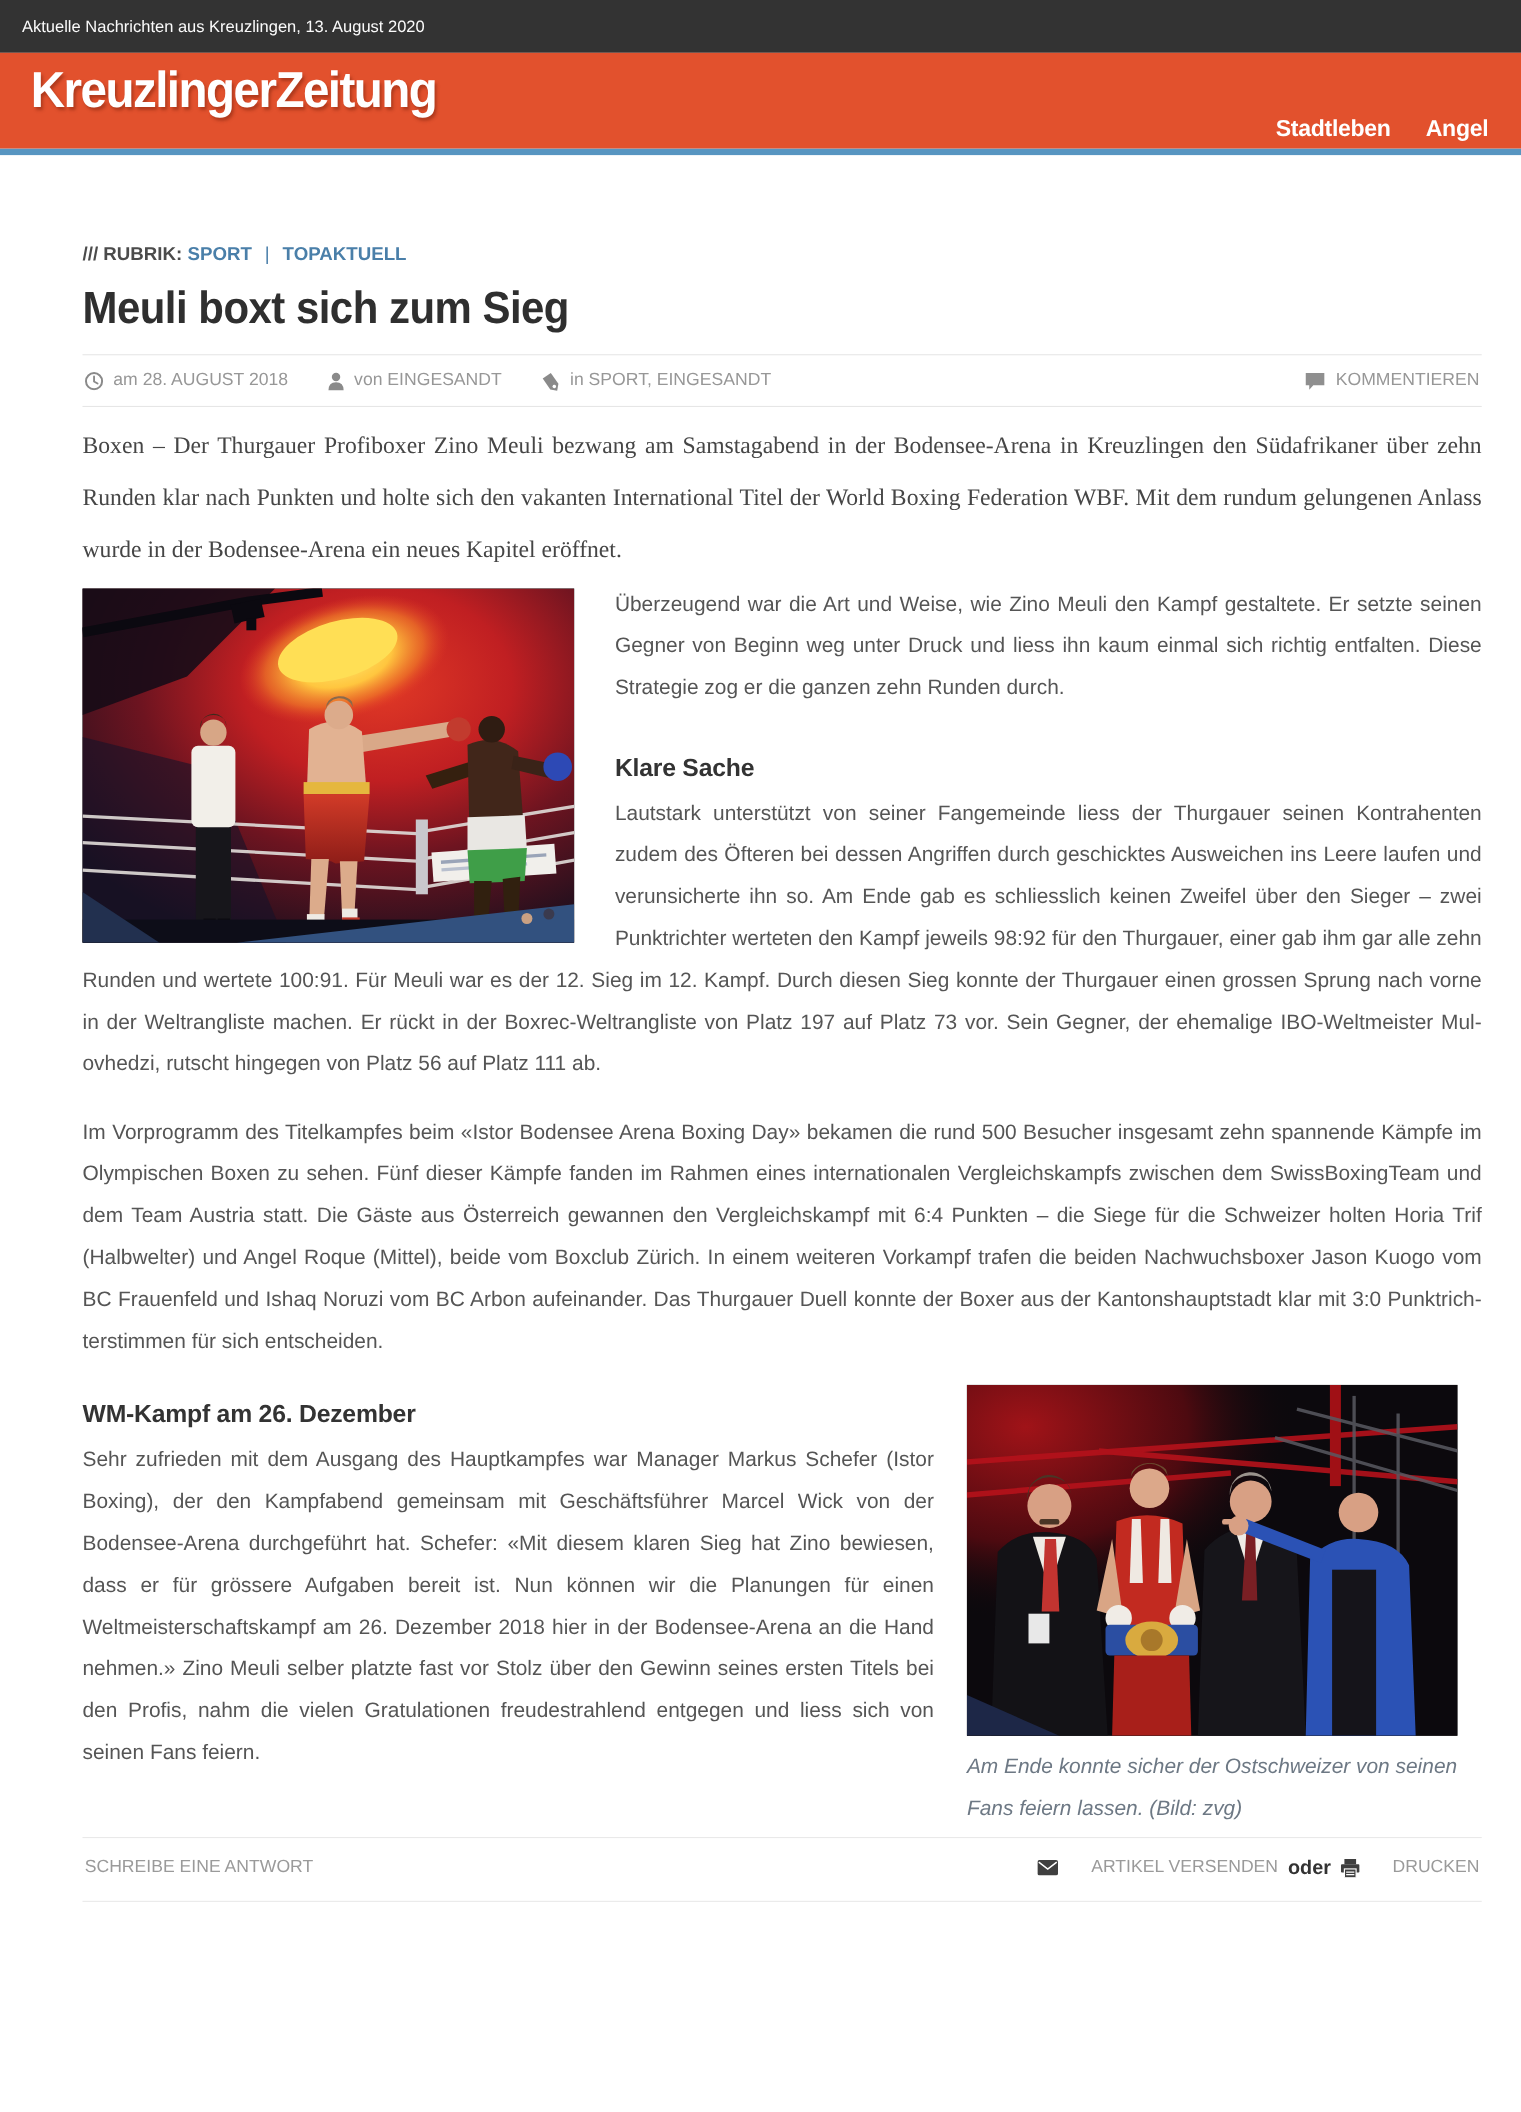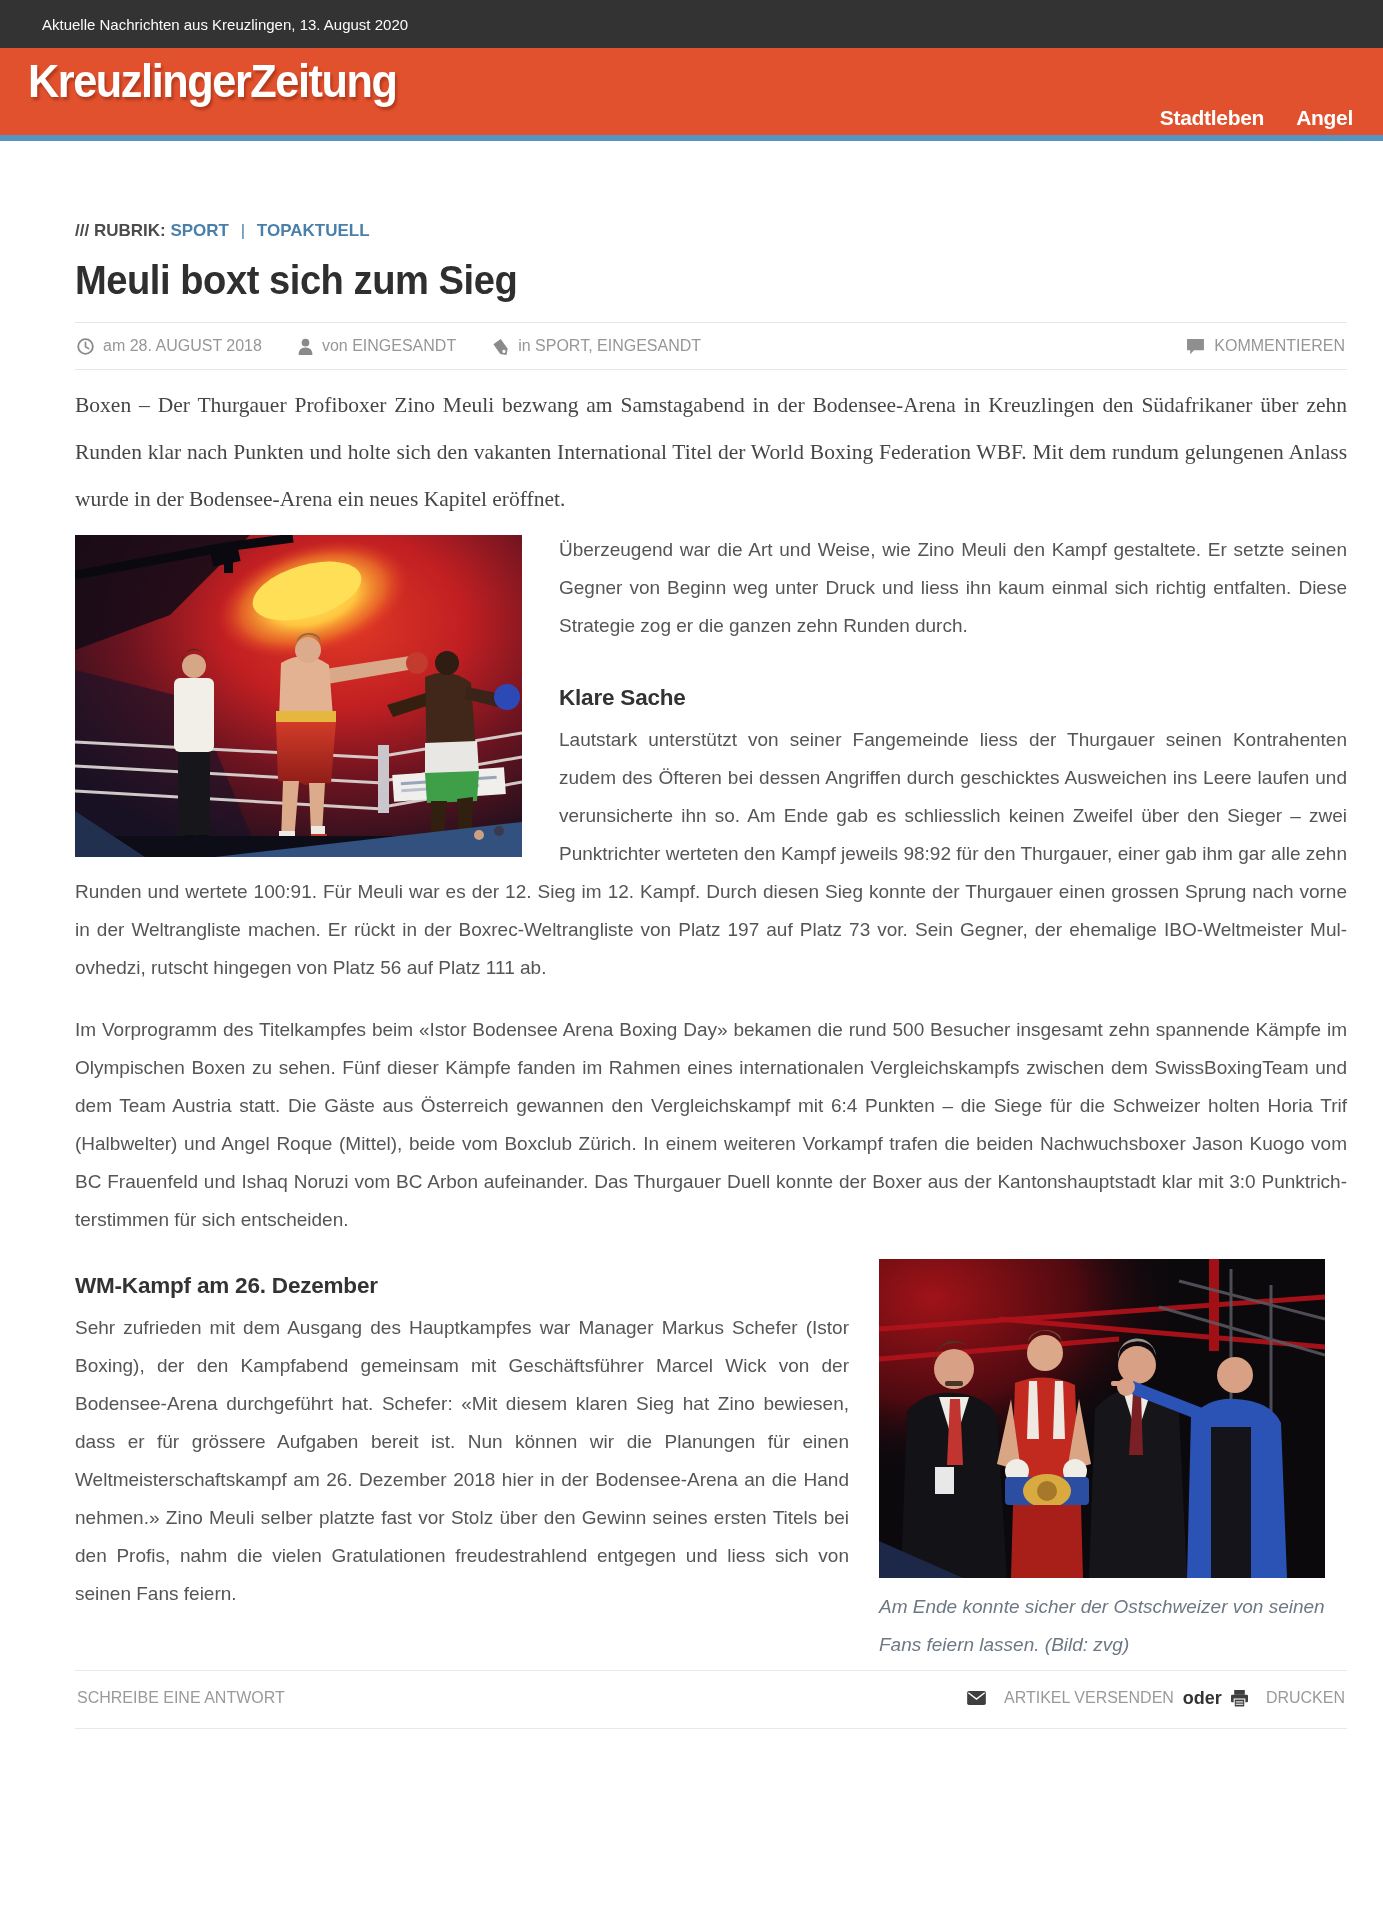--- a/index.html
+++ b/index.html
@@ -3,21 +3,21 @@
 <meta charset="utf-8">
 <style>
   * { margin:0; padding:0; box-sizing:border-box; }
   html,body { background:#fff; }
   body {
     width:1383px; height:1920px; overflow:hidden; position:relative;
     font-family:"Liberation Sans","DejaVu Sans",sans-serif;
   }
   
   .topbar { height:48px; background:#333333; display:flex; align-items:center;
-            padding:0 42px; color:#fbfbfb; font-size:15px; }
+            padding:0 20px; color:#fbfbfb; font-size:15px; }
   
   .masthead { height:87px; background:#e2512d; position:relative; }
   .logo { position:absolute; left:28px; top:6px; font-size:46px; font-weight:bold;
           color:#fff; letter-spacing:-1.5px; text-shadow:2px 3px 3px rgba(110,28,8,.45);
           transform:scaleX(.94); transform-origin:left center; cursor:pointer; }
   .main-nav { position:absolute; right:30px; bottom:5px; display:flex; gap:32px;justify-content:space-between; }
   .main-nav .nav-link { color:#fff; font-size:21px; font-weight:bold; text-decoration:none;
           letter-spacing:-0.3px; }
   .accent-line { height:6px; background:#5795c1; }
   
@@ -51,21 +51,21 @@
           margin-top:10px; text-align:left; }
   .section2 { margin-top:20px; }
   .section2 h2.subhead { margin-top:0; padding-top:14px; }
   
   .reply-bar { clear:both; margin-top:4px; border-top:1px solid #e9e9e9;
           border-bottom:1px solid #e9e9e9; padding:17px 2px 19px; display:flex;
           align-items:center; font-size:16px; color:#9a9a9a; }
   .reply-link { color:#9a9a9a; text-decoration:none; cursor:pointer; }
   .share { margin-left:auto; display:flex; align-items:center; gap:9px; }
   .share a { color:#9a9a9a; text-decoration:none; display:flex; align-items:center;
-          gap:9px; cursor:pointer; }
+          gap:21px; cursor:pointer; }
   .or-word { color:#333; font-weight:bold; font-size:18px; text-transform:lowercase; }
 </style>
 </head>
 <body>
 
 <div class="topbar">
   <span>Aktuelle Nachrichten aus Kreuzlingen, 13. August 2020</span>
 </div>
 
 <header class="masthead">

